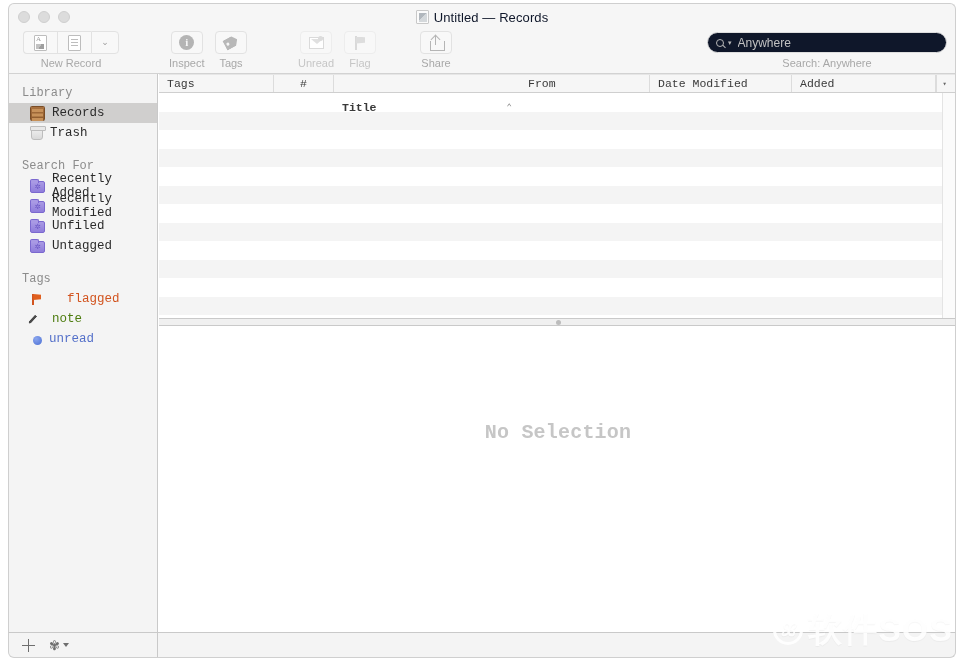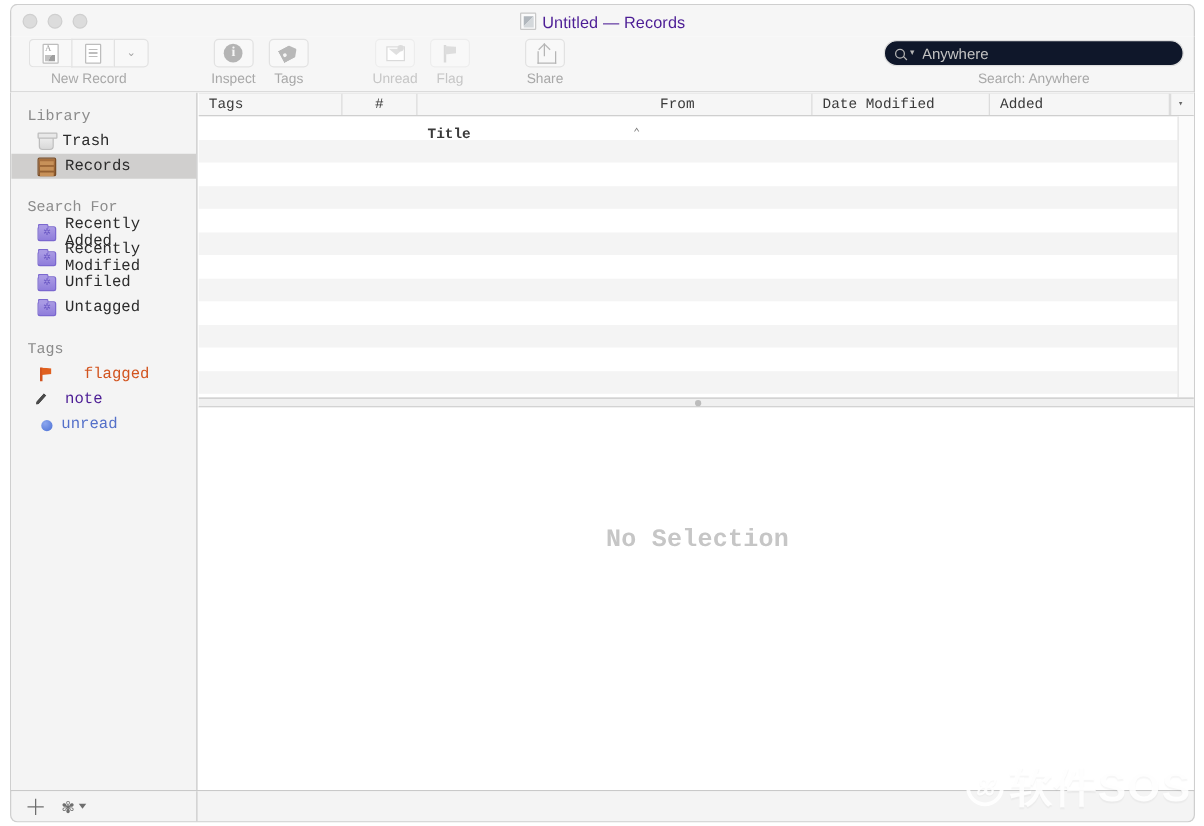--- a/index.html
+++ b/index.html
@@ -40,21 +40,21 @@
   #doc-icon {
     width: 13px; height: 14px; background: #fdfdfd;
     border: 1px solid #b9b9b9; border-radius: 1px;
     position: relative; opacity: .75;
   }
   #doc-icon::after {
     content: ""; position: absolute; left: 2px; top: 2px;
     width: 8px; height: 9px;
     background: linear-gradient(135deg,#9aa2ab 0 45%, #c9ced3 45% 100%);
   }
-  #title-text { font-size: 13px; color: #4c1d95; letter-spacing: .1px; }
+  #title-text { font-size: 13px; color: #0f172a; letter-spacing: .1px; }
 
   
   #toolbar {
     position: absolute; left: 8px; top: 29px;
     width: 948px; height: 45px;
     background: #f6f6f6;
     border-left: 1px solid #cfcfcf; border-right: 1px solid #cfcfcf;
     border-bottom: 1px solid #d2d2d2;
   }
   .tb-group { position: absolute; top: 2px; text-align: center; }
@@ -247,21 +247,21 @@
     content:""; position:absolute; left:1px; top:2px;
     width:3px; height:11px; background:#4a4a4a; transform: rotate(42deg);
     clip-path: polygon(0 0, 100% 0, 100% 82%, 50% 100%, 0 82%);
   }
   .ic-dot {
     width:9px; height:9px; border-radius:50%;
     background: radial-gradient(circle at 35% 30%, #8ba6ee, #4a6fd4);
     margin: 3px 0 0 3px;
   }
   .tag-flagged { color: #d2541f; gap: 24px; }
-  .tag-note { color: #4c1d95; }
+  .tag-note { color: #4d7c0f; }
   .tag-unread { color: #5470c9; }
 
   
   #list-pane {
     position: absolute; left: 150px; top: 0;
     width: 798px; height: 244px; background: #fff;
   }
   #col-headers {
     display: flex; height: 19px; background: #f6f6f6;
     border-bottom: 1px solid #cfcfcf; border-top: 1px solid #e6e6e6;
@@ -444,27 +444,27 @@
       </div>
       <div id="search-status">Search: Anywhere</div>
     </div>
   </div>
 
   <div id="body">
 
     <div id="sidebar">
 
       <div class="sb-header">Library</div>
+      <div class="sb-item selected">
+        <span class="sb-icon ic-cabinet"></span>
+        <span>Records</span>
+      </div>
       <div class="sb-item">
         <span class="sb-icon ic-trash"></span>
         <span>Trash</span>
-      </div>
-      <div class="sb-item selected">
-        <span class="sb-icon ic-cabinet"></span>
-        <span>Records</span>
       </div>
 
       <div class="sb-header spaced">Search For</div>
       <div class="sb-item">
         <span class="sb-icon ic-smart"></span>
         <span>Recently Added</span>
       </div>
       <div class="sb-item">
         <span class="sb-icon ic-smart"></span>
         <span>Recently Modified</span>

